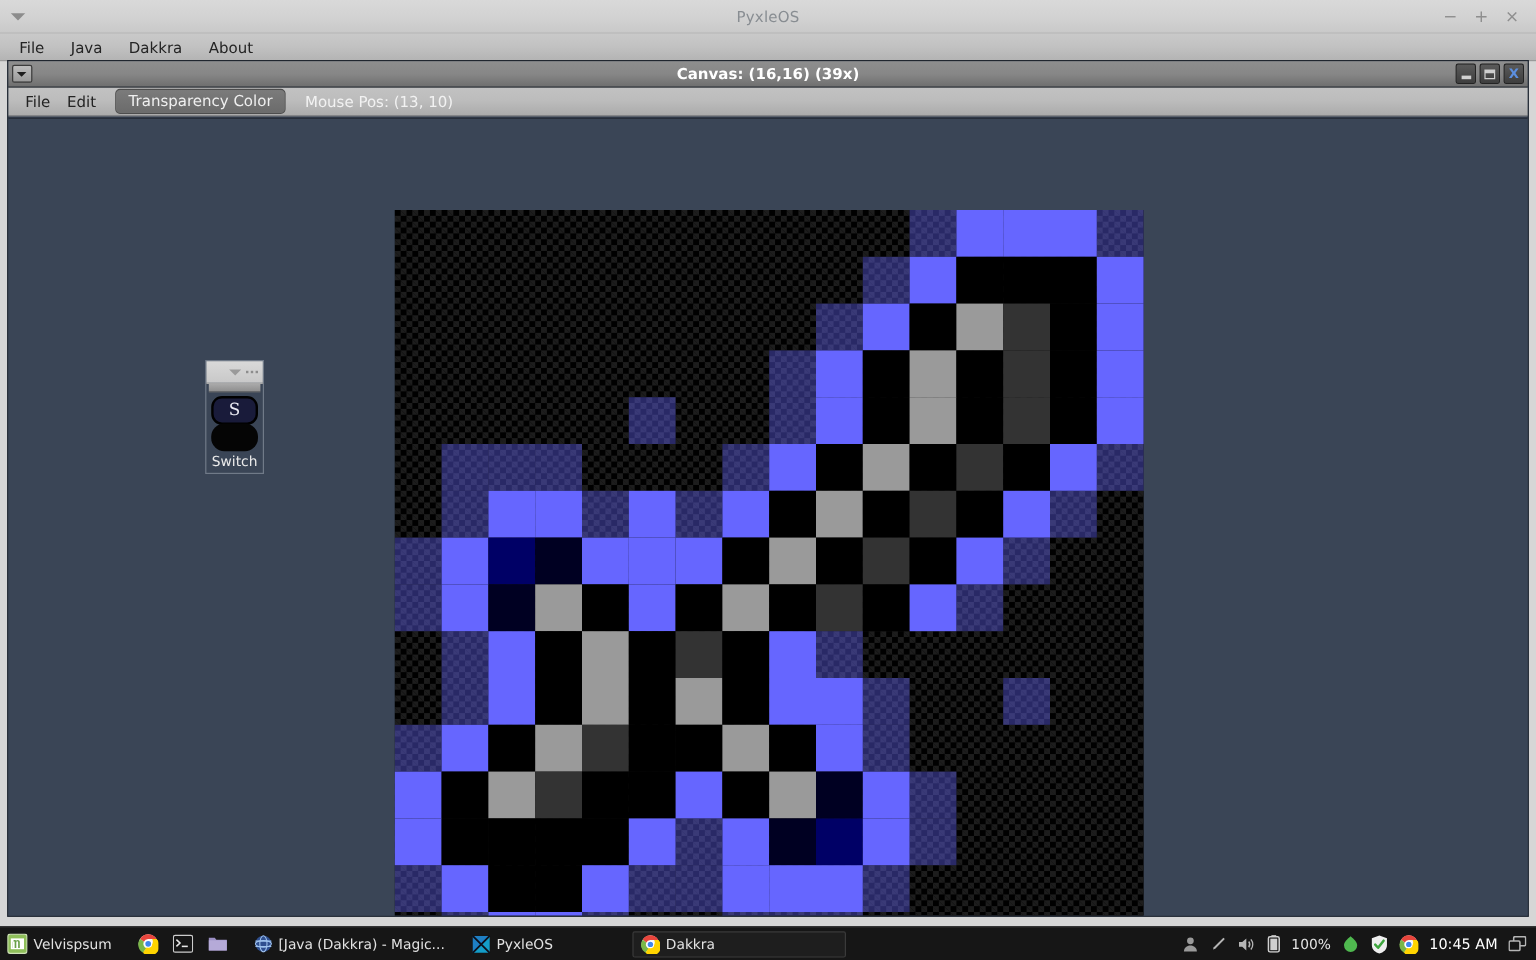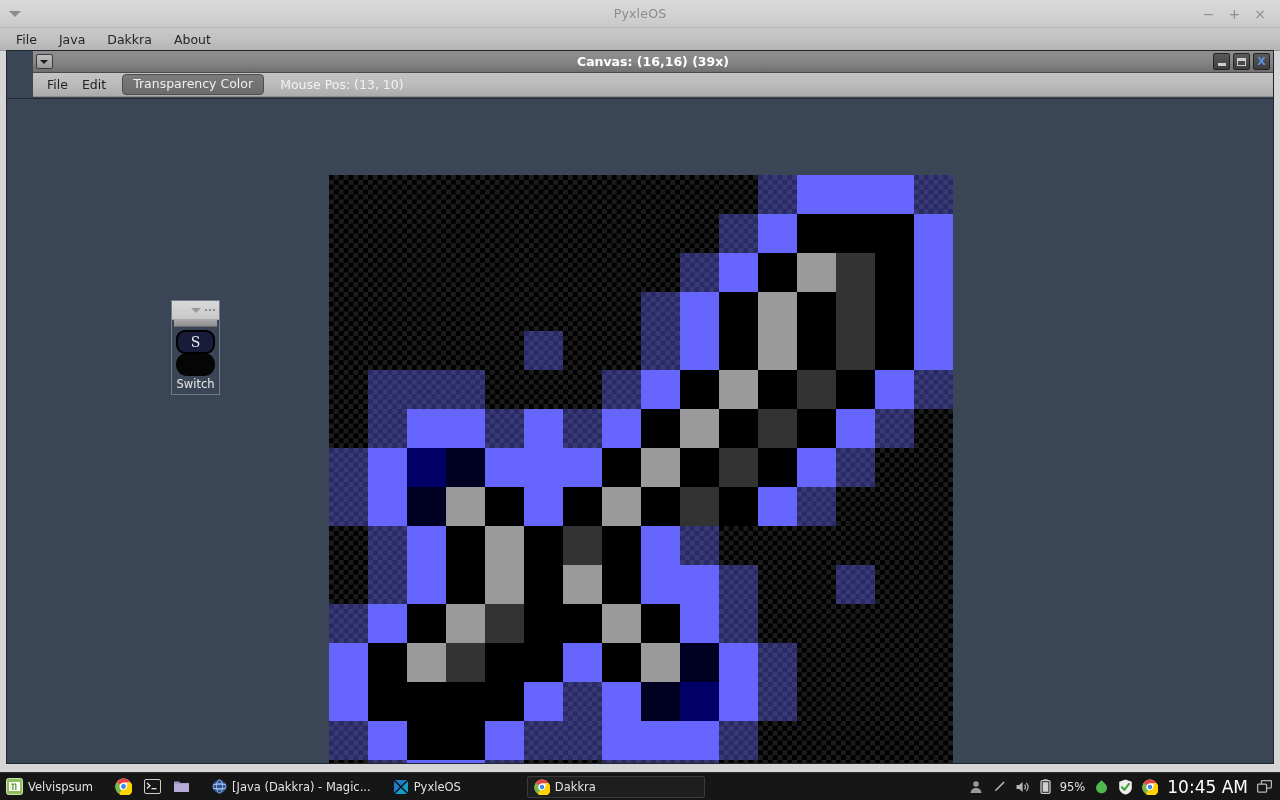--- a/index.html
+++ b/index.html
@@ -70,21 +70,20 @@
     border-radius: 2px;
   }
 
   
   #child-window {
     position: absolute;
     left: 6px; top: 50px;
     width: 1268px; height: 714px;
     background: #3a4556;
     border: 1px solid #20262f;
-    padding-left: 26px;
   }
   #child-titlebar {
     position: relative;
     height: 22px;
     background: linear-gradient(to bottom, #8e8e8e 0%, #878787 50%, #6f6f6f 100%);
     border-bottom: 1px solid #4a4a4a;
     display: flex; align-items: center;
   }
   #child-titlebar .wm-left {
     width: 22px; height: 100%;
@@ -239,21 +238,21 @@
     border-radius: 2px;
   }
   .tb-sep { width: 10px; }
   #tb-tray {
     margin-left: auto;
     display: flex; align-items: center; gap: 9px;
     padding-right: 8px;
     font-size: 11.5px; color: #e2e2e2;
   }
   .ico { display: inline-block; }
-  #tb-clock { color: #ffffff; font-size: 17px; }
+  #tb-clock { color: #ffffff; font-size: 12px; }
 
   
   svg { display: block; }
 </style>
 </head>
 <body>
 
 <div id="screen">
 
   <div id="app-window">
@@ -697,21 +696,21 @@
           <path d="M9.6 4.6a4 4 0 0 1 0 4.8M11.4 2.8a6.6 6.6 0 0 1 0 8.4" stroke="#b5b5b5" stroke-width="1.2" fill="none"></path>
         </svg>
       </span>
       <span class="ico">
         <svg width="11" height="15" viewBox="0 0 11 15">
           <rect x="3.5" y="0.3" width="4" height="1.4" fill="#cfcfcf"></rect>
           <rect x="1" y="1.7" width="9" height="12.6" rx="1.4" fill="none" stroke="#cfcfcf" stroke-width="1.3"></rect>
           <rect x="2.6" y="3.2" width="5.8" height="9.6" fill="#cfcfcf"></rect>
         </svg>
       </span>
-      <span>95%</span>
+      <span>100%</span>
       <span class="ico">
         <svg width="15" height="15" viewBox="0 0 15 15">
           <path d="M7.5 1.2C10.6 4 13 6 13 8.8a5.5 5.5 0 1 1-11 0C2 6 4.4 4 7.5 1.2z" fill="#4fb84f"></path>
         </svg>
       </span>
       <span class="ico">
         <svg width="15" height="16" viewBox="0 0 15 16">
           <path d="M7.5.6l6.3 2.2v5.6c0 4-3 6.2-6.3 7.1-3.3-.9-6.3-3.1-6.3-7.1V2.8z" fill="#eeeeee"></path>
           <path d="M4 8.2l2.4 2.6L11 4.9" stroke="#3da63d" stroke-width="2.1" fill="none" stroke-linecap="round" stroke-linejoin="round"></path>
         </svg>

